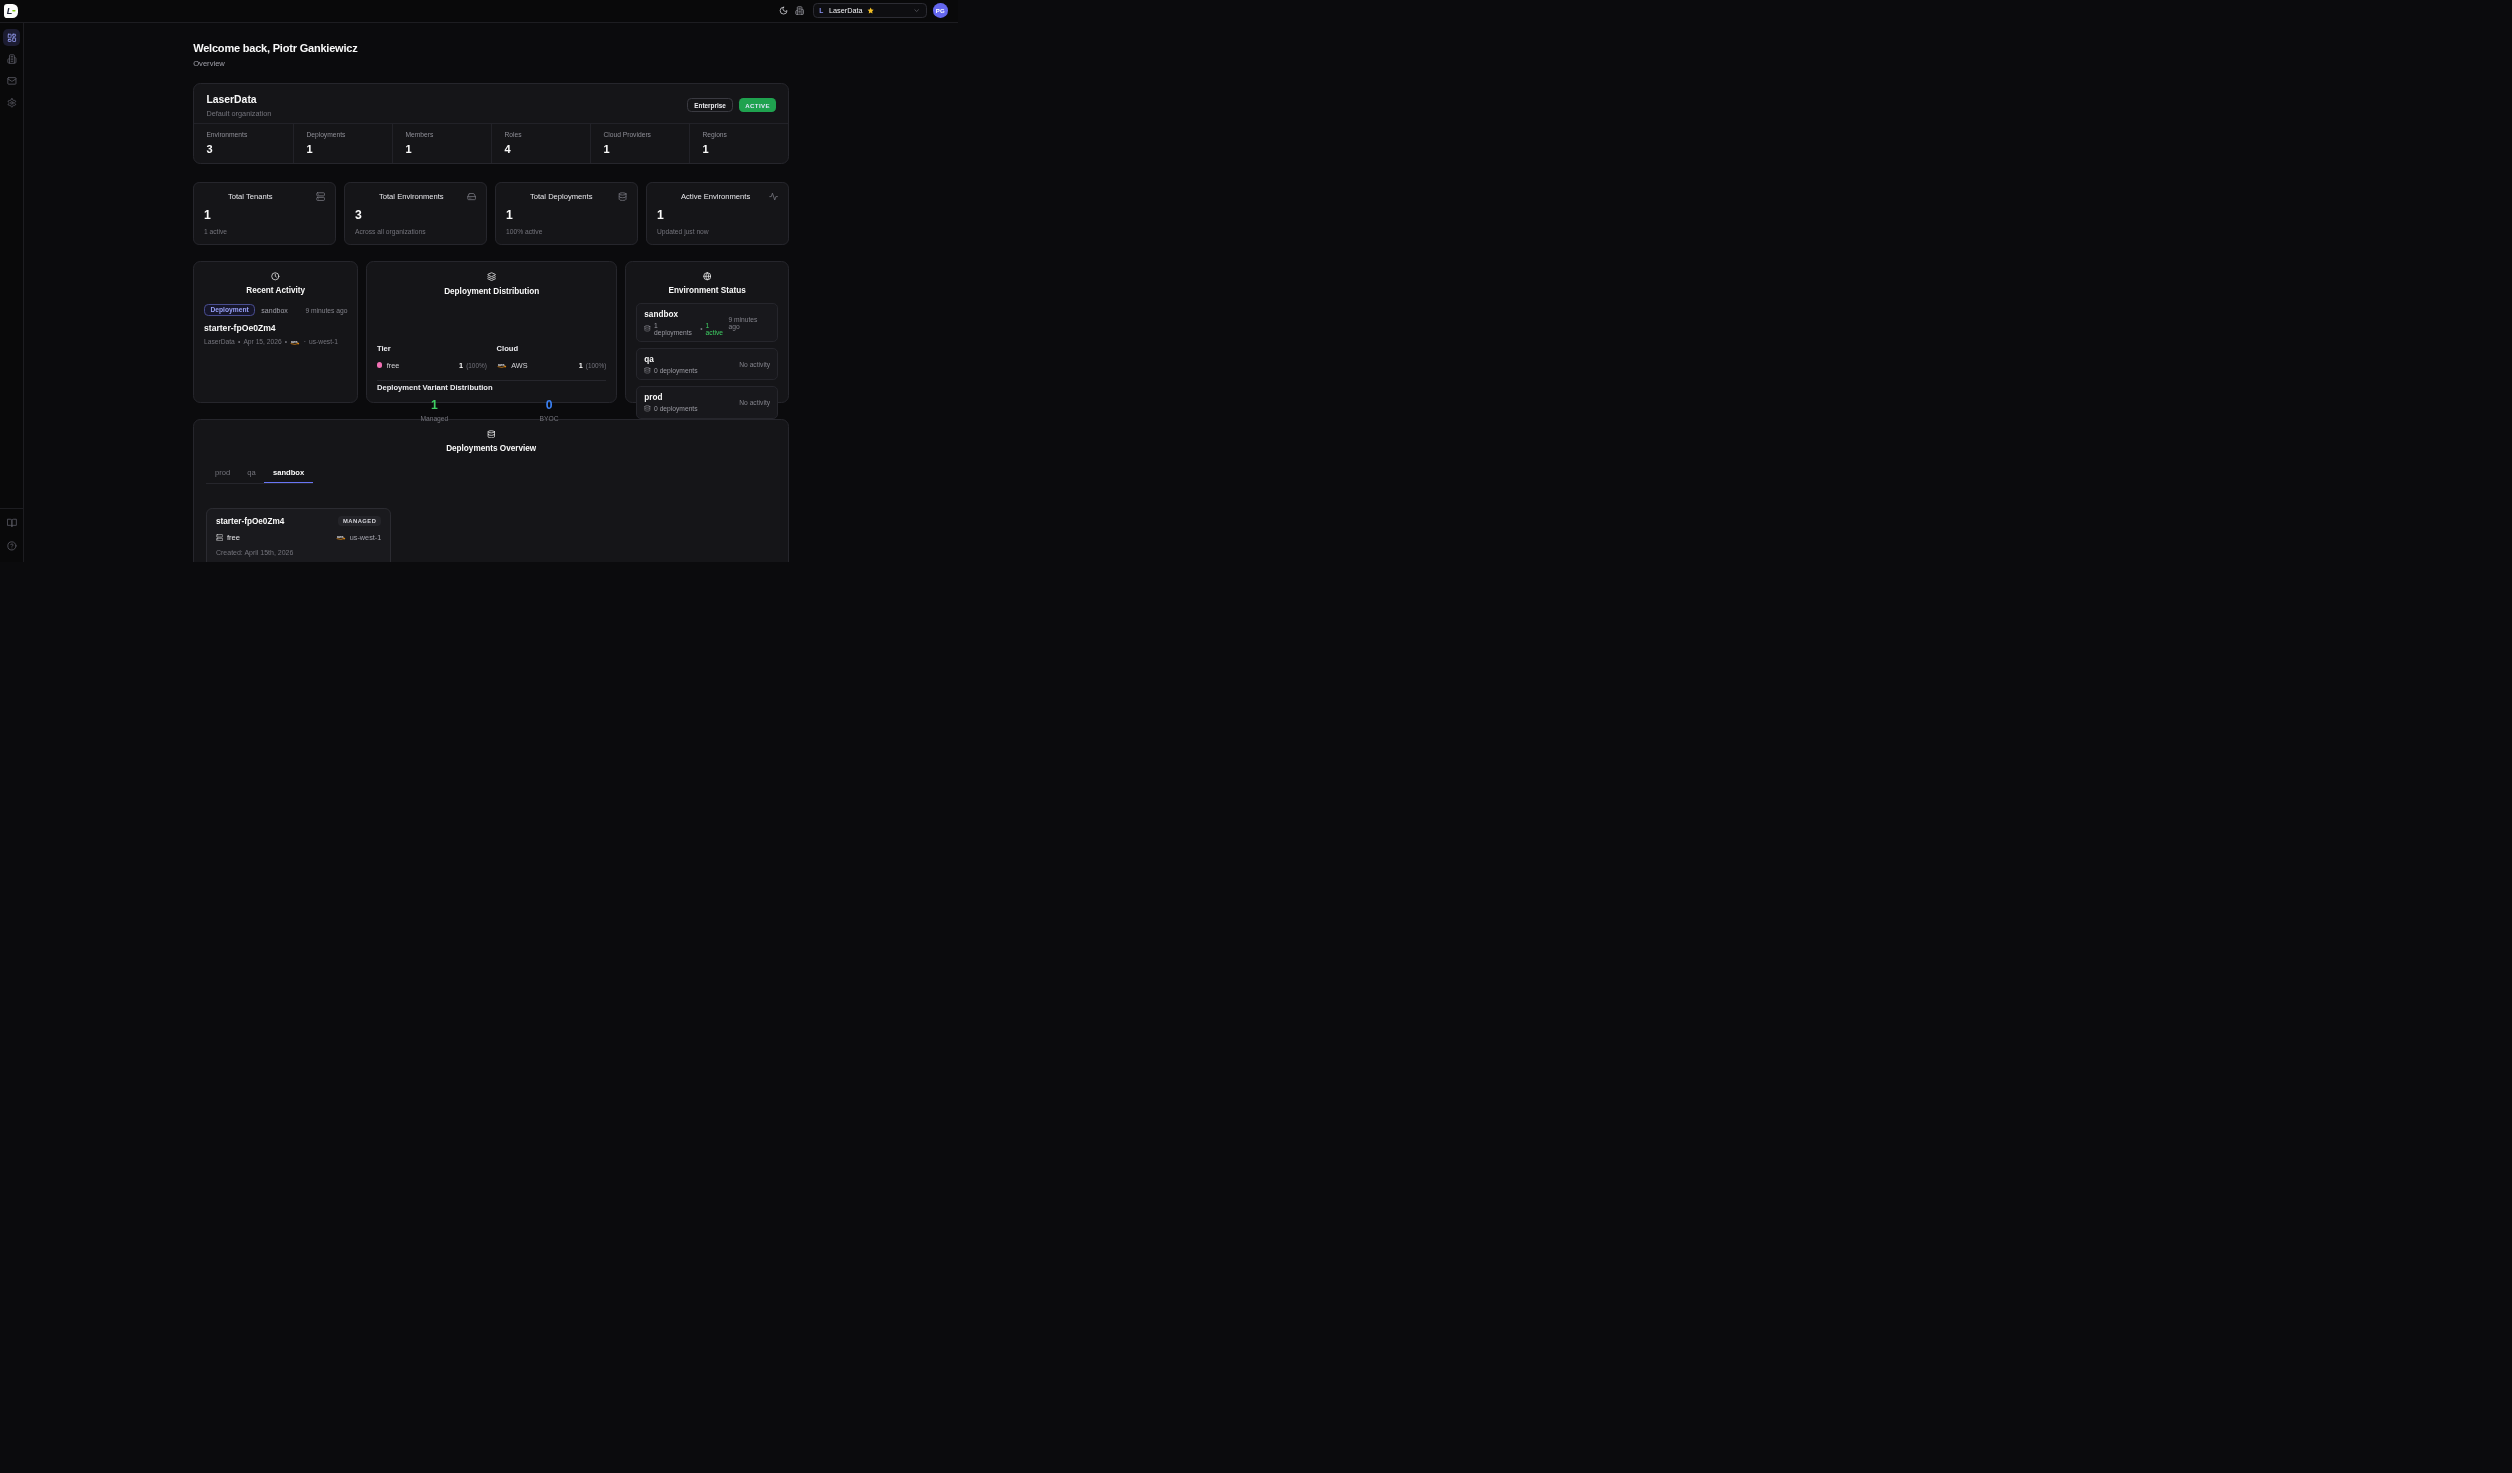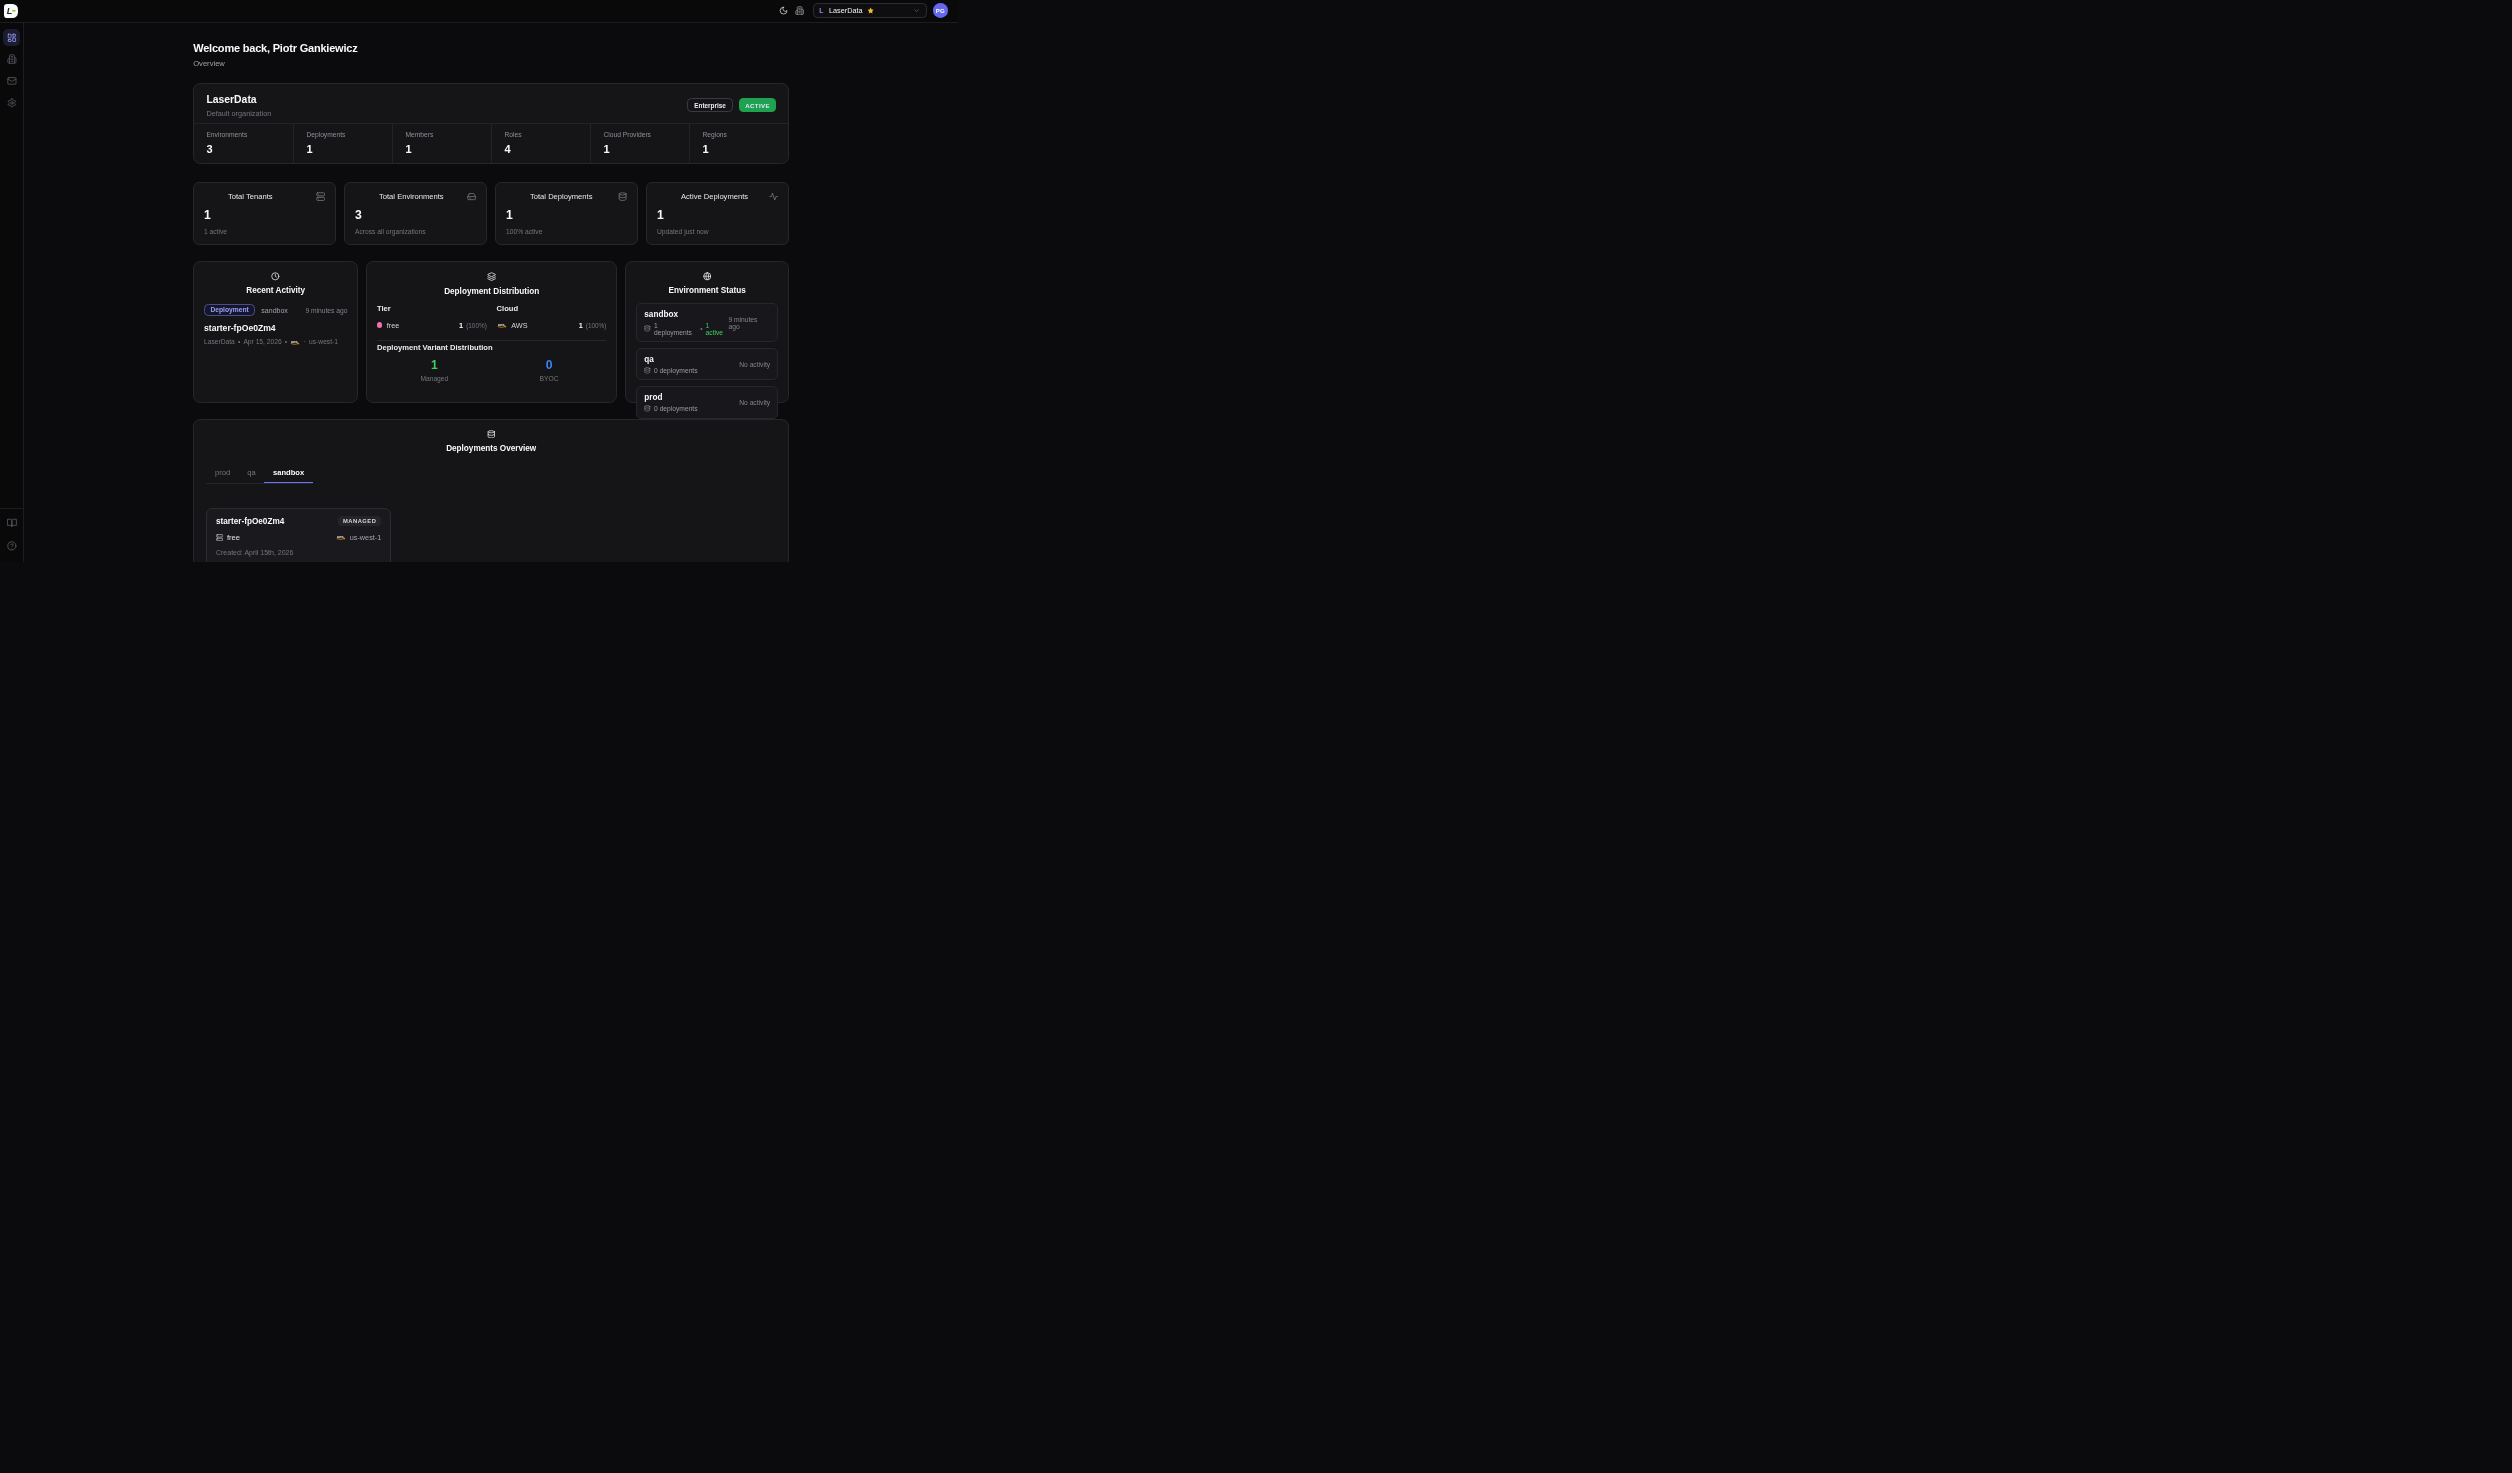--- a/index.html
+++ b/index.html
@@ -107,21 +107,21 @@
   .badge-indigo {
     font-size:6.7px; font-weight:600; color:#98a1f7; background:#16162a;
     border:0.6px solid #494d8f; border-radius:4.3px; padding:1.2px 5.5px 1.8px;
   }
   .ra-env { font-size:7px; color:#a1a1aa; margin-left:6.1px; }
   .ra-time { font-size:6.7px; color:#82828a; margin-left:auto; }
   .ra-name { font-size:8.6px; font-weight:700; margin-top:6.7px; }
   .ra-meta { margin-top:5.5px; display:flex; align-items:center; gap:3.1px; font-size:6.7px; color:#74747c; }
 
   .dd-grid { margin-top:8px; display:grid; grid-template-columns:1fr 1fr; gap:9.8px; }
-  .dd-h { font-size:7.6px; font-weight:700; color:#ececf0; }
+  .dd-h { font-size:7.6px; font-weight:700; color:#ececf0;margin-top:40px; }
   .dd-row { margin-top:8px; display:flex; align-items:center; gap:4.3px; }
   .dot-pink { width:5.5px; height:5.5px; border-radius:50%; background:#f170b4; }
   .dd-label { font-size:7.3px; color:#d4d4d8; }
   .dd-val { margin-left:auto; display:flex; align-items:baseline; gap:3.1px; }
   .dd-val b { font-size:7.3px; font-weight:700; color:#fafafa; }
   .dd-val i { font-style:normal; font-size:6.4px; color:#74747c; }
   .divider { border-top:0.6px solid #26262c; margin-top:10.4px; }
   .dd-h2 { margin-top:2px; font-size:7.6px; font-weight:700; color:#ececf0; }
   .variant-grid { margin-top:6.1px; display:grid; grid-template-columns:1fr 1fr; text-align:center; }
   .v-num { font-size:12.2px; font-weight:700; }
@@ -337,21 +337,21 @@
             <ellipse cx="12" cy="5" rx="9" ry="3"></ellipse>
               <path d="M3 5v14a9 3 0 0 0 18 0V5"></path>
               <path d="M3 12a9 3 0 0 0 18 0"></path>
           </svg>
         </div>
         <div class="stat-value">1</div>
         <div class="stat-caption">100% active</div>
       </div>
       <div class="card stat-card">
         <div class="stat-head">
-          <span class="stat-title">Active Deployments</span>
+          <span class="stat-title">Active Environments</span>
           <svg class="stroke" width="9.2" height="9.2" viewBox="0 0 24 24">
             <path d="M22 12h-4l-3 9L9 3l-3 9H2"></path>
           </svg>
         </div>
         <div class="stat-value">1</div>
         <div class="stat-caption">Updated just now</div>
       </div>
     </section>
 
     <section class="mid-row">

